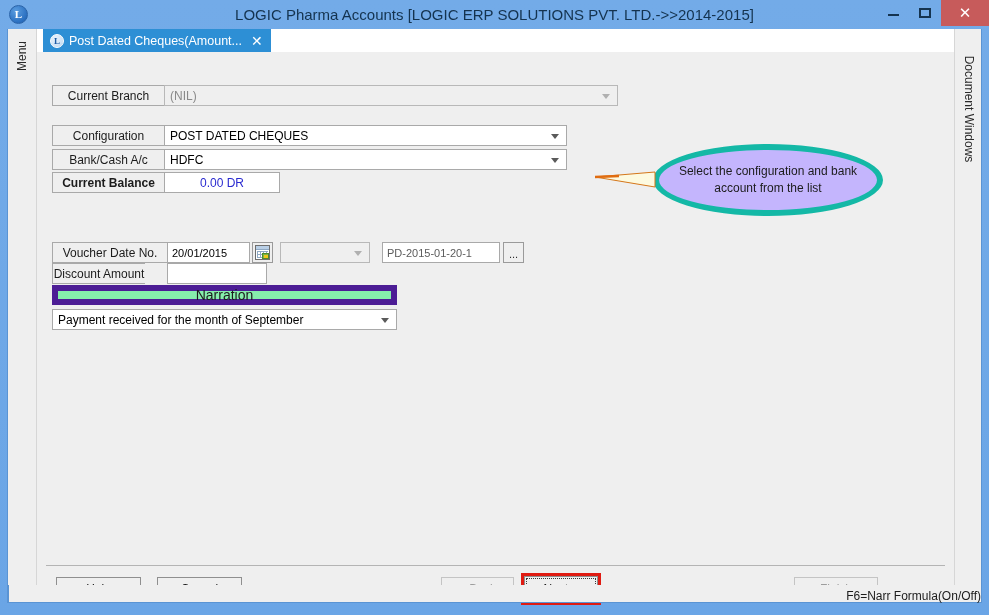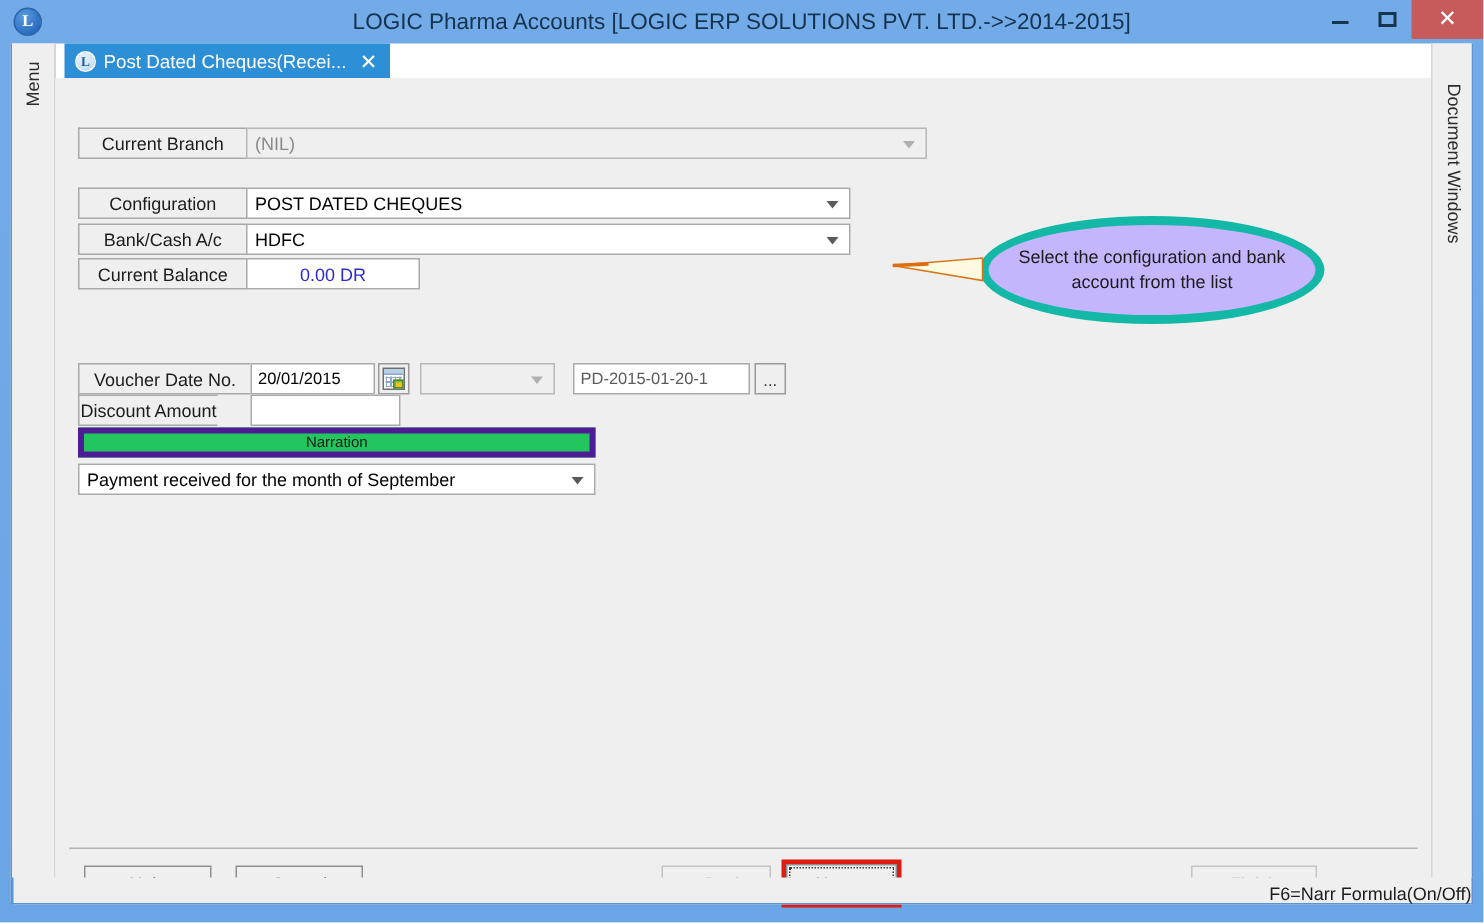--- a/index.html
+++ b/index.html
@@ -363,23 +363,23 @@
     display: flex;
     align-items: flex-end;
     justify-content: center;
     padding-bottom: 2px;
   }
 
   
   .narr-head {
     position: absolute;
     box-sizing: border-box;
-    border: 4px solid #4c1d95;
-    background: #22c55e;
-    font-size: 10px;
+    border: 6px solid #4c1d95;
+    background: #86efac;
+    font-size: 14px;
     color: #1c1c1c;
     display: flex;
     align-items: center;
     justify-content: center;
   }
 
   
   .callout {
     position: absolute;
     left: 616px;
@@ -493,21 +493,21 @@
       </div>
 
       <div class="right-strip">
         <div class="vtext-docwin">Document Windows</div>
       </div>
 
       <div class="tabbar">
         <div class="tabbar-rest"></div>
         <div class="tab" style="z-index:1;">
           <span class="tab-ico"></span>
-          <span class="tab-label">Post Dated Cheques(Recei...</span>
+          <span class="tab-label">Post Dated Cheques(Amount...</span>
           <span class="tab-close">✕</span>
         </div>
       </div>
 
       <div class="page">
 
         <div class="lbl" style="left:15px; top:33px; width:112px; height:21px;">Current Branch</div>
         <div class="combo dis" style="left:127px; top:33px; width:454px; height:21px;">
           <span>(NIL)</span>
           <span class="arrow"></span>
@@ -518,21 +518,21 @@
           <span>POST DATED CHEQUES</span>
           <span class="arrow"></span>
         </div>
 
         <div class="lbl" style="left:15px; top:97px; width:112px; height:21px;">Bank/Cash A/c</div>
         <div class="combo" style="left:127px; top:97px; width:403px; height:21px;">
           <span>HDFC</span>
           <span class="arrow"></span>
         </div>
 
-        <div class="lbl" style="left:15px; top:120px; width:112px; height:21px;">Current Balance</div>
+        <div class="lbl" style="left:15px; top:120px; width:112px; height:21px;font-weight:bold;">Current Balance</div>
         <div class="inp center" style="left:127px; top:120px; width:116px; height:21px;">0.00 DR</div>
 
         <div class="lbl" style="left:15px; top:190px; width:115px; height:21px;">Voucher Date  No.</div>
         <div class="inp" style="left:130px; top:190px; width:83px; height:21px;">20/01/2015</div>
         <div class="cal-btn" style="left:215px; top:190px; width:21px; height:21px;">
           <span class="cal-ico">
             <span class="hdr"></span>
               <span class="g"></span>
               <span class="sw"></span>
               <span class="sw2"></span>

